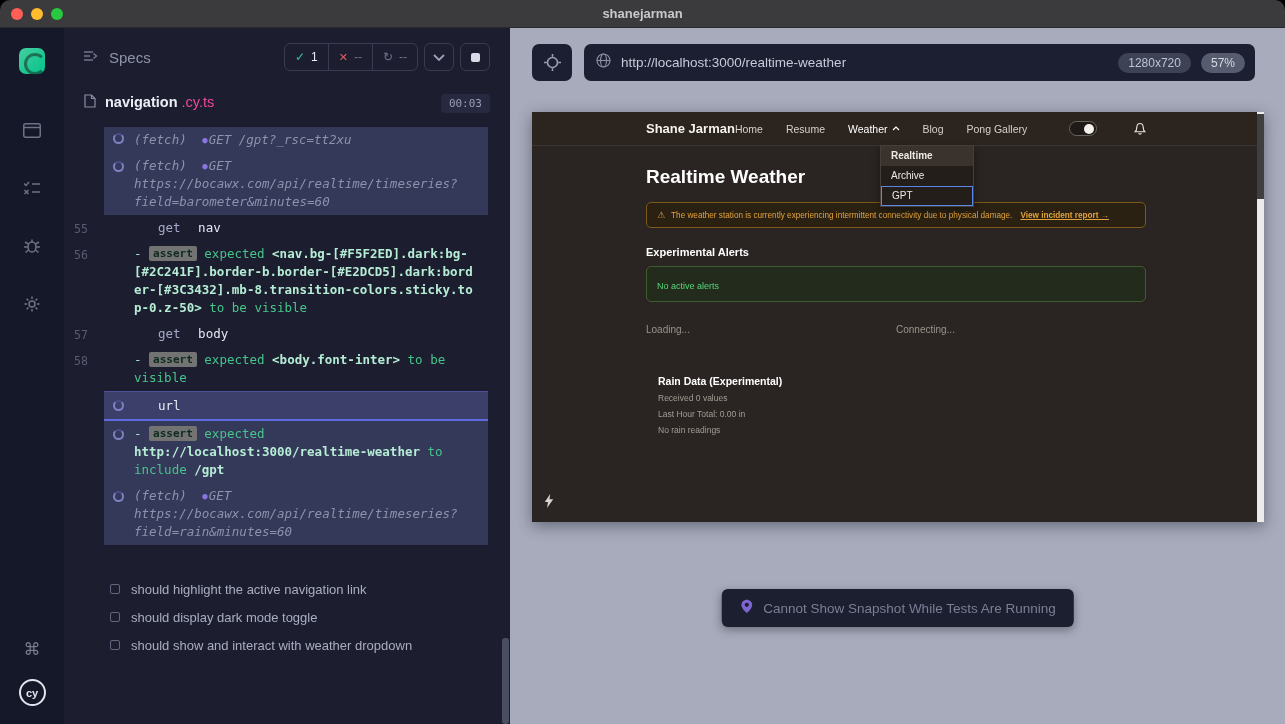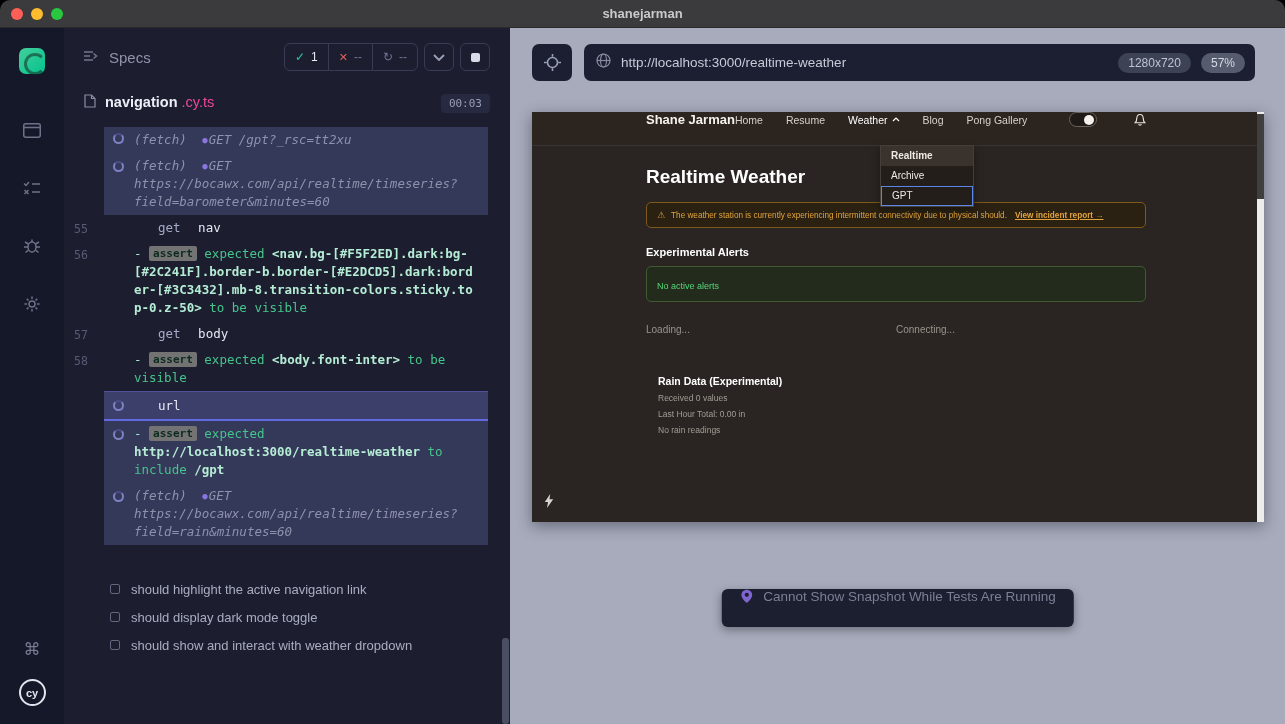--- a/index.html
+++ b/index.html
@@ -74,21 +74,21 @@
   .stage{flex:1;background:#a7abbc;position:relative;padding:16px 30px 0 22px;min-width:0}
   .urlbar{display:flex;gap:12px;height:37px}
   .selector-btn{flex:0 0 40px;height:37px;background:#1c1f31;border:none;border-radius:7px;display:flex;align-items:center;justify-content:center;cursor:pointer}
   .url-field{flex:1;height:37px;background:#1c1f31;border-radius:7px;display:flex;align-items:center;gap:10px;padding:0 10px 0 12px;cursor:text}
   .url-text{flex:1;color:#c7cad8;font-size:13.5px;white-space:nowrap;overflow:hidden}
   .pill{border-radius:11px;padding:3px 10px;font-size:12px;white-space:nowrap}
   .pill.vp{background:#3d4254;color:#bfc3d2}
   .pill.zoom{background:#565b6e;color:#d6d9e2}
   
   .aut{margin-top:31px;width:732px;height:410px;position:relative;background:#2a2522;box-shadow:0 4px 14px rgba(25,28,40,.45)}
-  .site-nav{height:34px;background:#2c241f;border-bottom:1px solid #3c3432;display:flex;align-items:flex-start;padding:0 118px 0 114px}
+  .site-nav{height:34px;background:#2c241f;border-bottom:1px solid #3c3432;display:flex;align-items:center;padding:0 118px 0 114px}
   .brand{color:#f5f2ed;font-weight:bold;font-size:13px;white-space:nowrap}
   .navlinks{margin-left:auto;display:flex;align-items:center;gap:23px}
   .navlink{color:#d6d1cb;font-size:10.5px;white-space:nowrap;cursor:pointer;display:flex;align-items:center;gap:4px}
   .navlink.active{color:#ffffff}
   .toggle{width:28px;height:15px;border:1px solid #6b645e;border-radius:8px;background:#1f1a17;position:relative;margin-left:19px;cursor:pointer}
   .knob{position:absolute;right:2px;top:1.5px;width:10px;height:10px;border-radius:50%;background:#f5f2ed}
   .bellwrap{margin-left:14px;cursor:pointer;display:flex}
   .dropdown{position:absolute;left:348px;top:33px;width:94px;background:#241e1a;border:1px solid #453e39;z-index:6;box-shadow:0 3px 8px rgba(0,0,0,.4)}
   .dd-item{height:20px;line-height:20px;padding-left:10px;font-size:10px;color:#ece9e5;cursor:pointer}
   .dd-item.active{background:#3a322c;font-weight:bold}
@@ -103,21 +103,21 @@
   .alertbox{margin-top:8px;border:1px solid #3f5c31;background:#232b1d;border-radius:5px;padding:8px 10px}
   .alert-txt{color:#57d678;font-size:9px}
   .loadrow{margin-top:22px;display:grid;grid-template-columns:1fr 1fr;font-size:10px;color:#99938c}
   .rain{margin-top:40px;padding-left:12px}
   .rain-h{font-size:10.5px;font-weight:bold;color:#ffffff}
   .rain-line{margin-top:6px;font-size:8.5px;color:#a39d96;line-height:10px}
   .boltwrap{position:absolute;left:12px;bottom:10px}
   .site-scroll{position:absolute;right:0;top:0;bottom:0;width:7px;background:#ececec}
   .site-thumb{position:absolute;top:2px;left:0;width:7px;height:85px;background:#3f3f3f}
   
-  .overlay-msg{position:absolute;top:561px;left:50%;transform:translateX(-50%);height:38px;background:#1c1f30;border-radius:6px;display:flex;gap:10px;padding:0 18px;box-shadow:0 3px 10px rgba(0,0,0,.35);white-space:nowrap}
+  .overlay-msg{position:absolute;top:561px;left:50%;transform:translateX(-50%);height:38px;background:#1c1f30;border-radius:6px;display:flex;align-items:center;gap:10px;padding:0 18px;box-shadow:0 3px 10px rgba(0,0,0,.35);white-space:nowrap}
   .overlay-txt{color:#7b7f95;font-size:13.5px}
 </style>
 </head>
 <body>
 
 <div class="window">
   <div class="titlebar">
     <div class="lights">
       <span class="light red"></span>
       <span class="light yellow"></span>
@@ -375,21 +375,21 @@
         <div class="dropdown">
           <div class="dd-item active">Realtime</div>
           <div class="dd-item">Archive</div>
           <div class="dd-item focused">GPT</div>
         </div>
 
         <div class="site-body">
           <div class="site-h1">Realtime Weather</div>
           <div class="warnbox">
             <span class="warn-ic">⚠</span>
-            <span class="warn-txt">The weather station is currently experiencing intermittent connectivity due to physical should.</span>
+            <span class="warn-txt">The weather station is currently experiencing intermittent connectivity due to physical damage.</span>
             <span class="warn-link">View incident report →</span>
           </div>
           <div class="site-h2">Experimental Alerts</div>
           <div class="alertbox">
             <span class="alert-txt">No active alerts</span>
           </div>
           <div class="loadrow">
             <span>Loading...</span>
             <span>Connecting...</span>
           </div>

